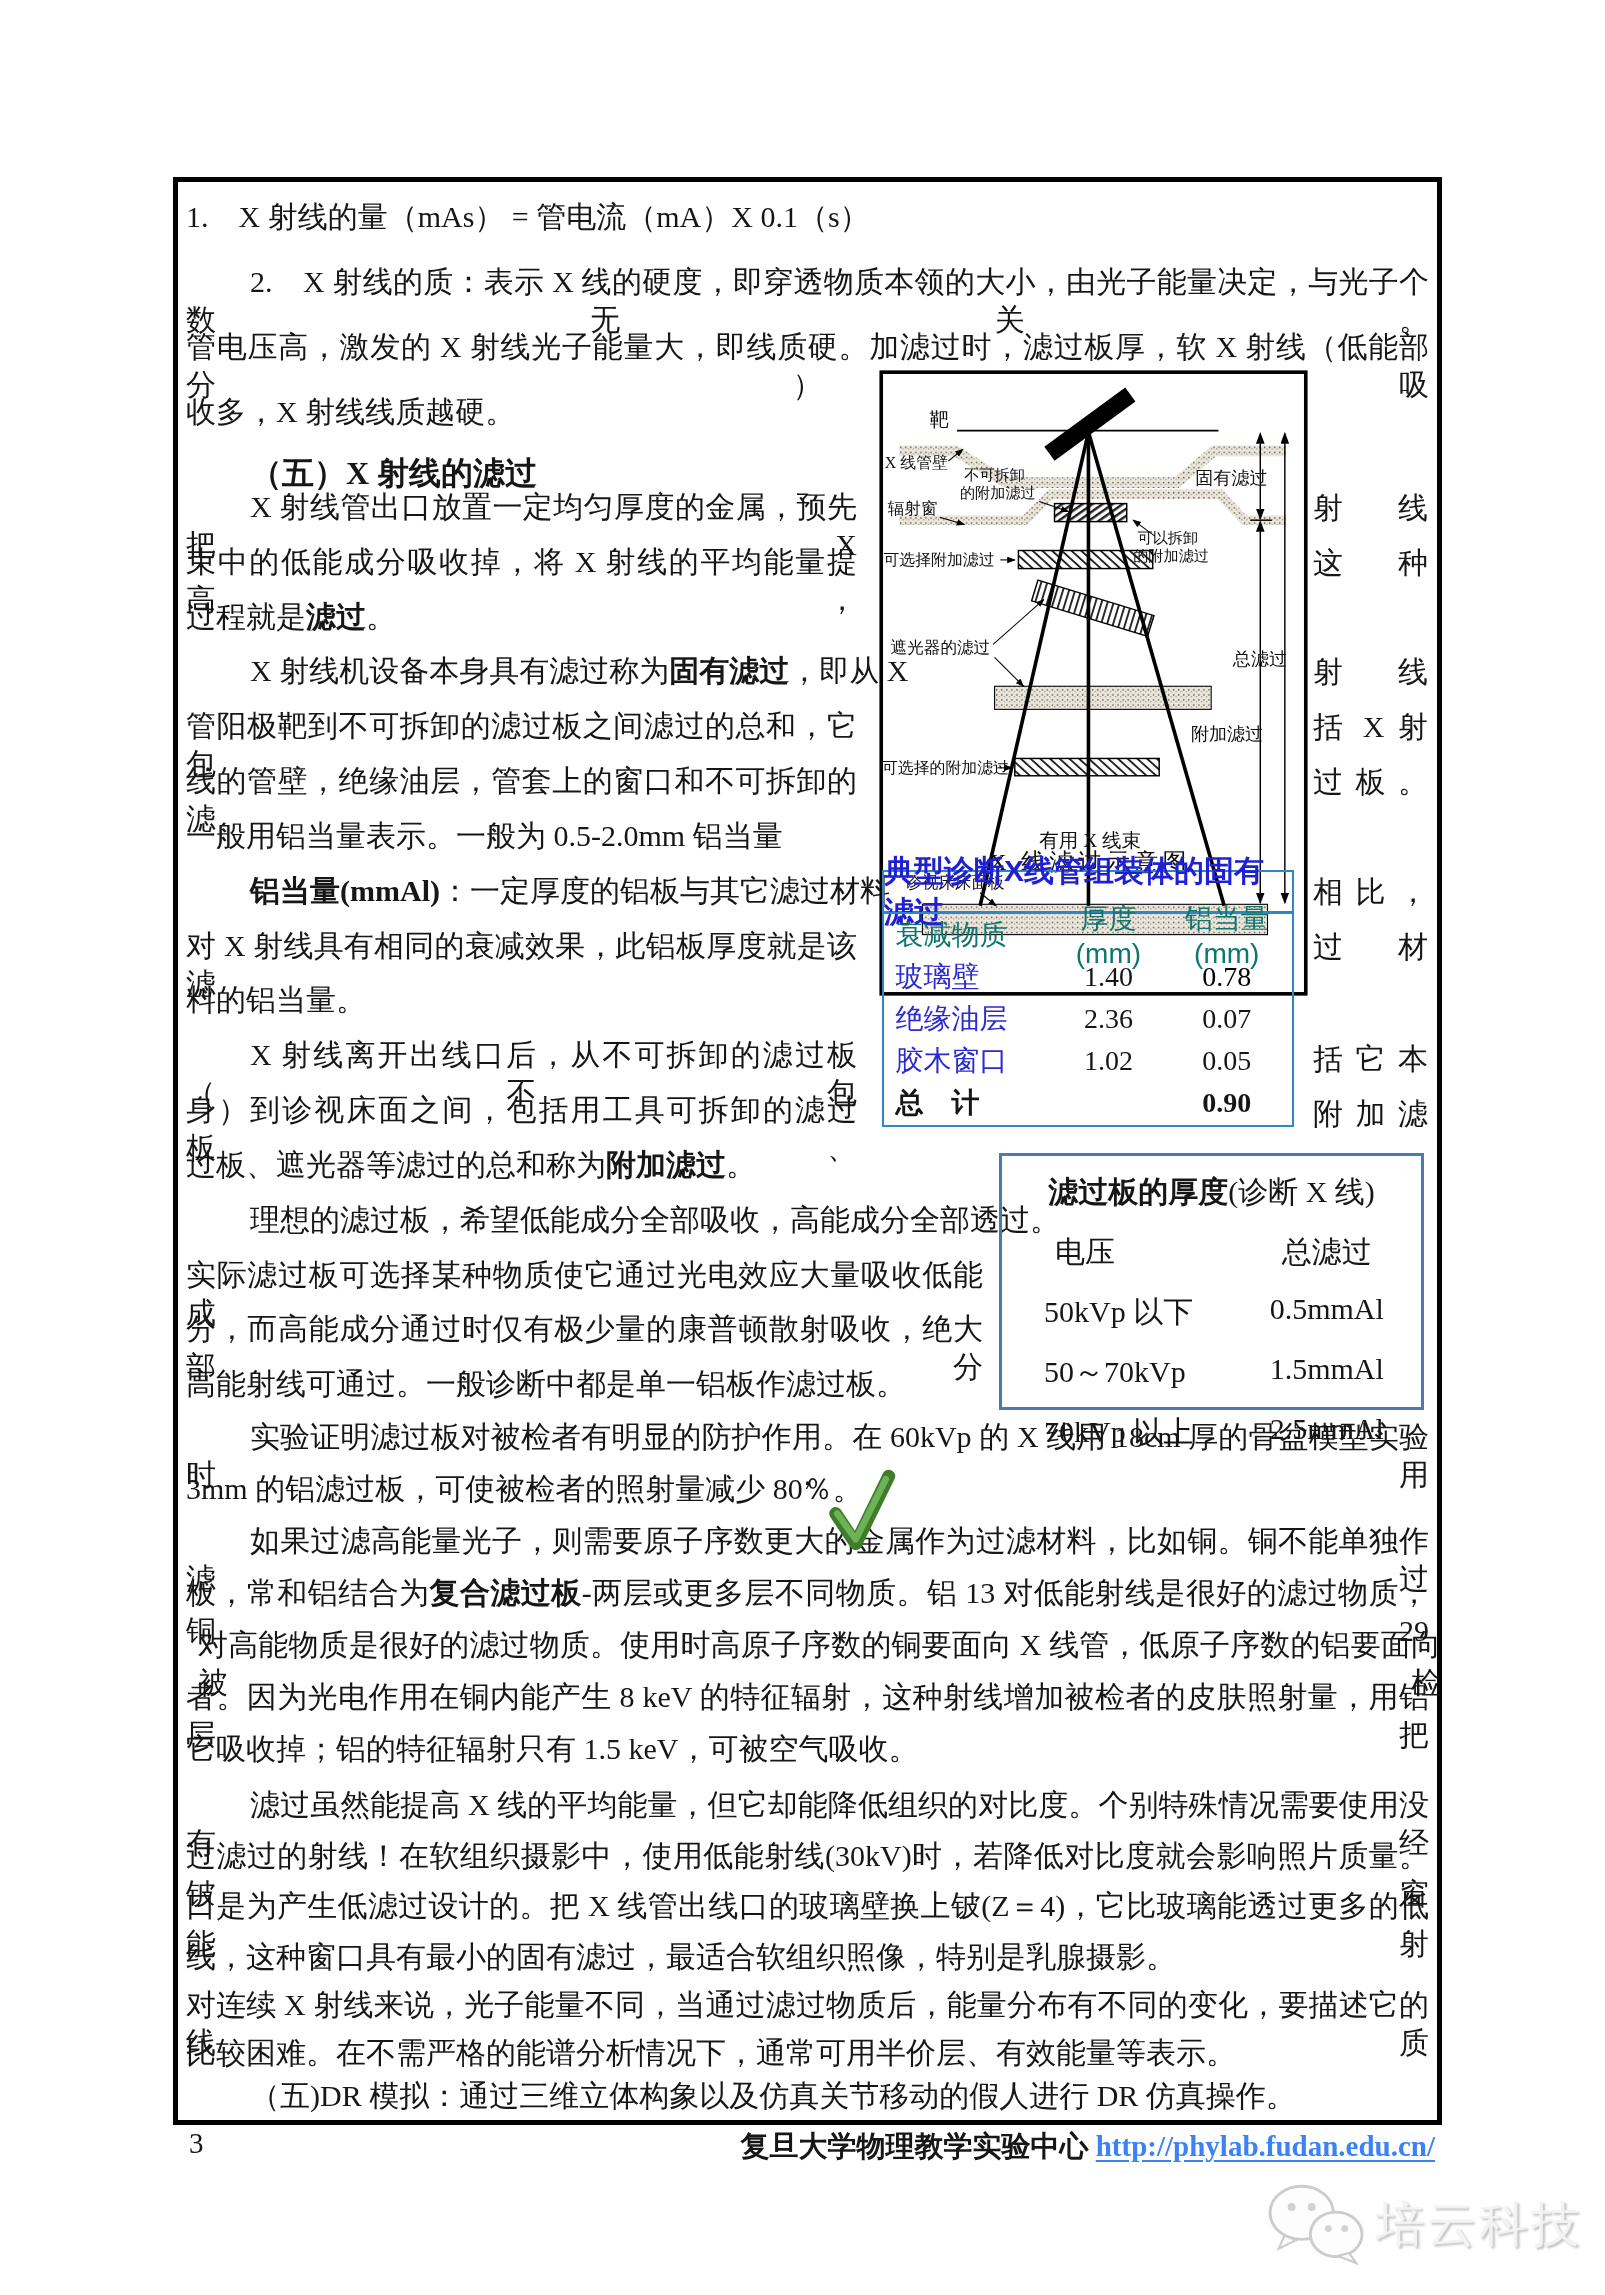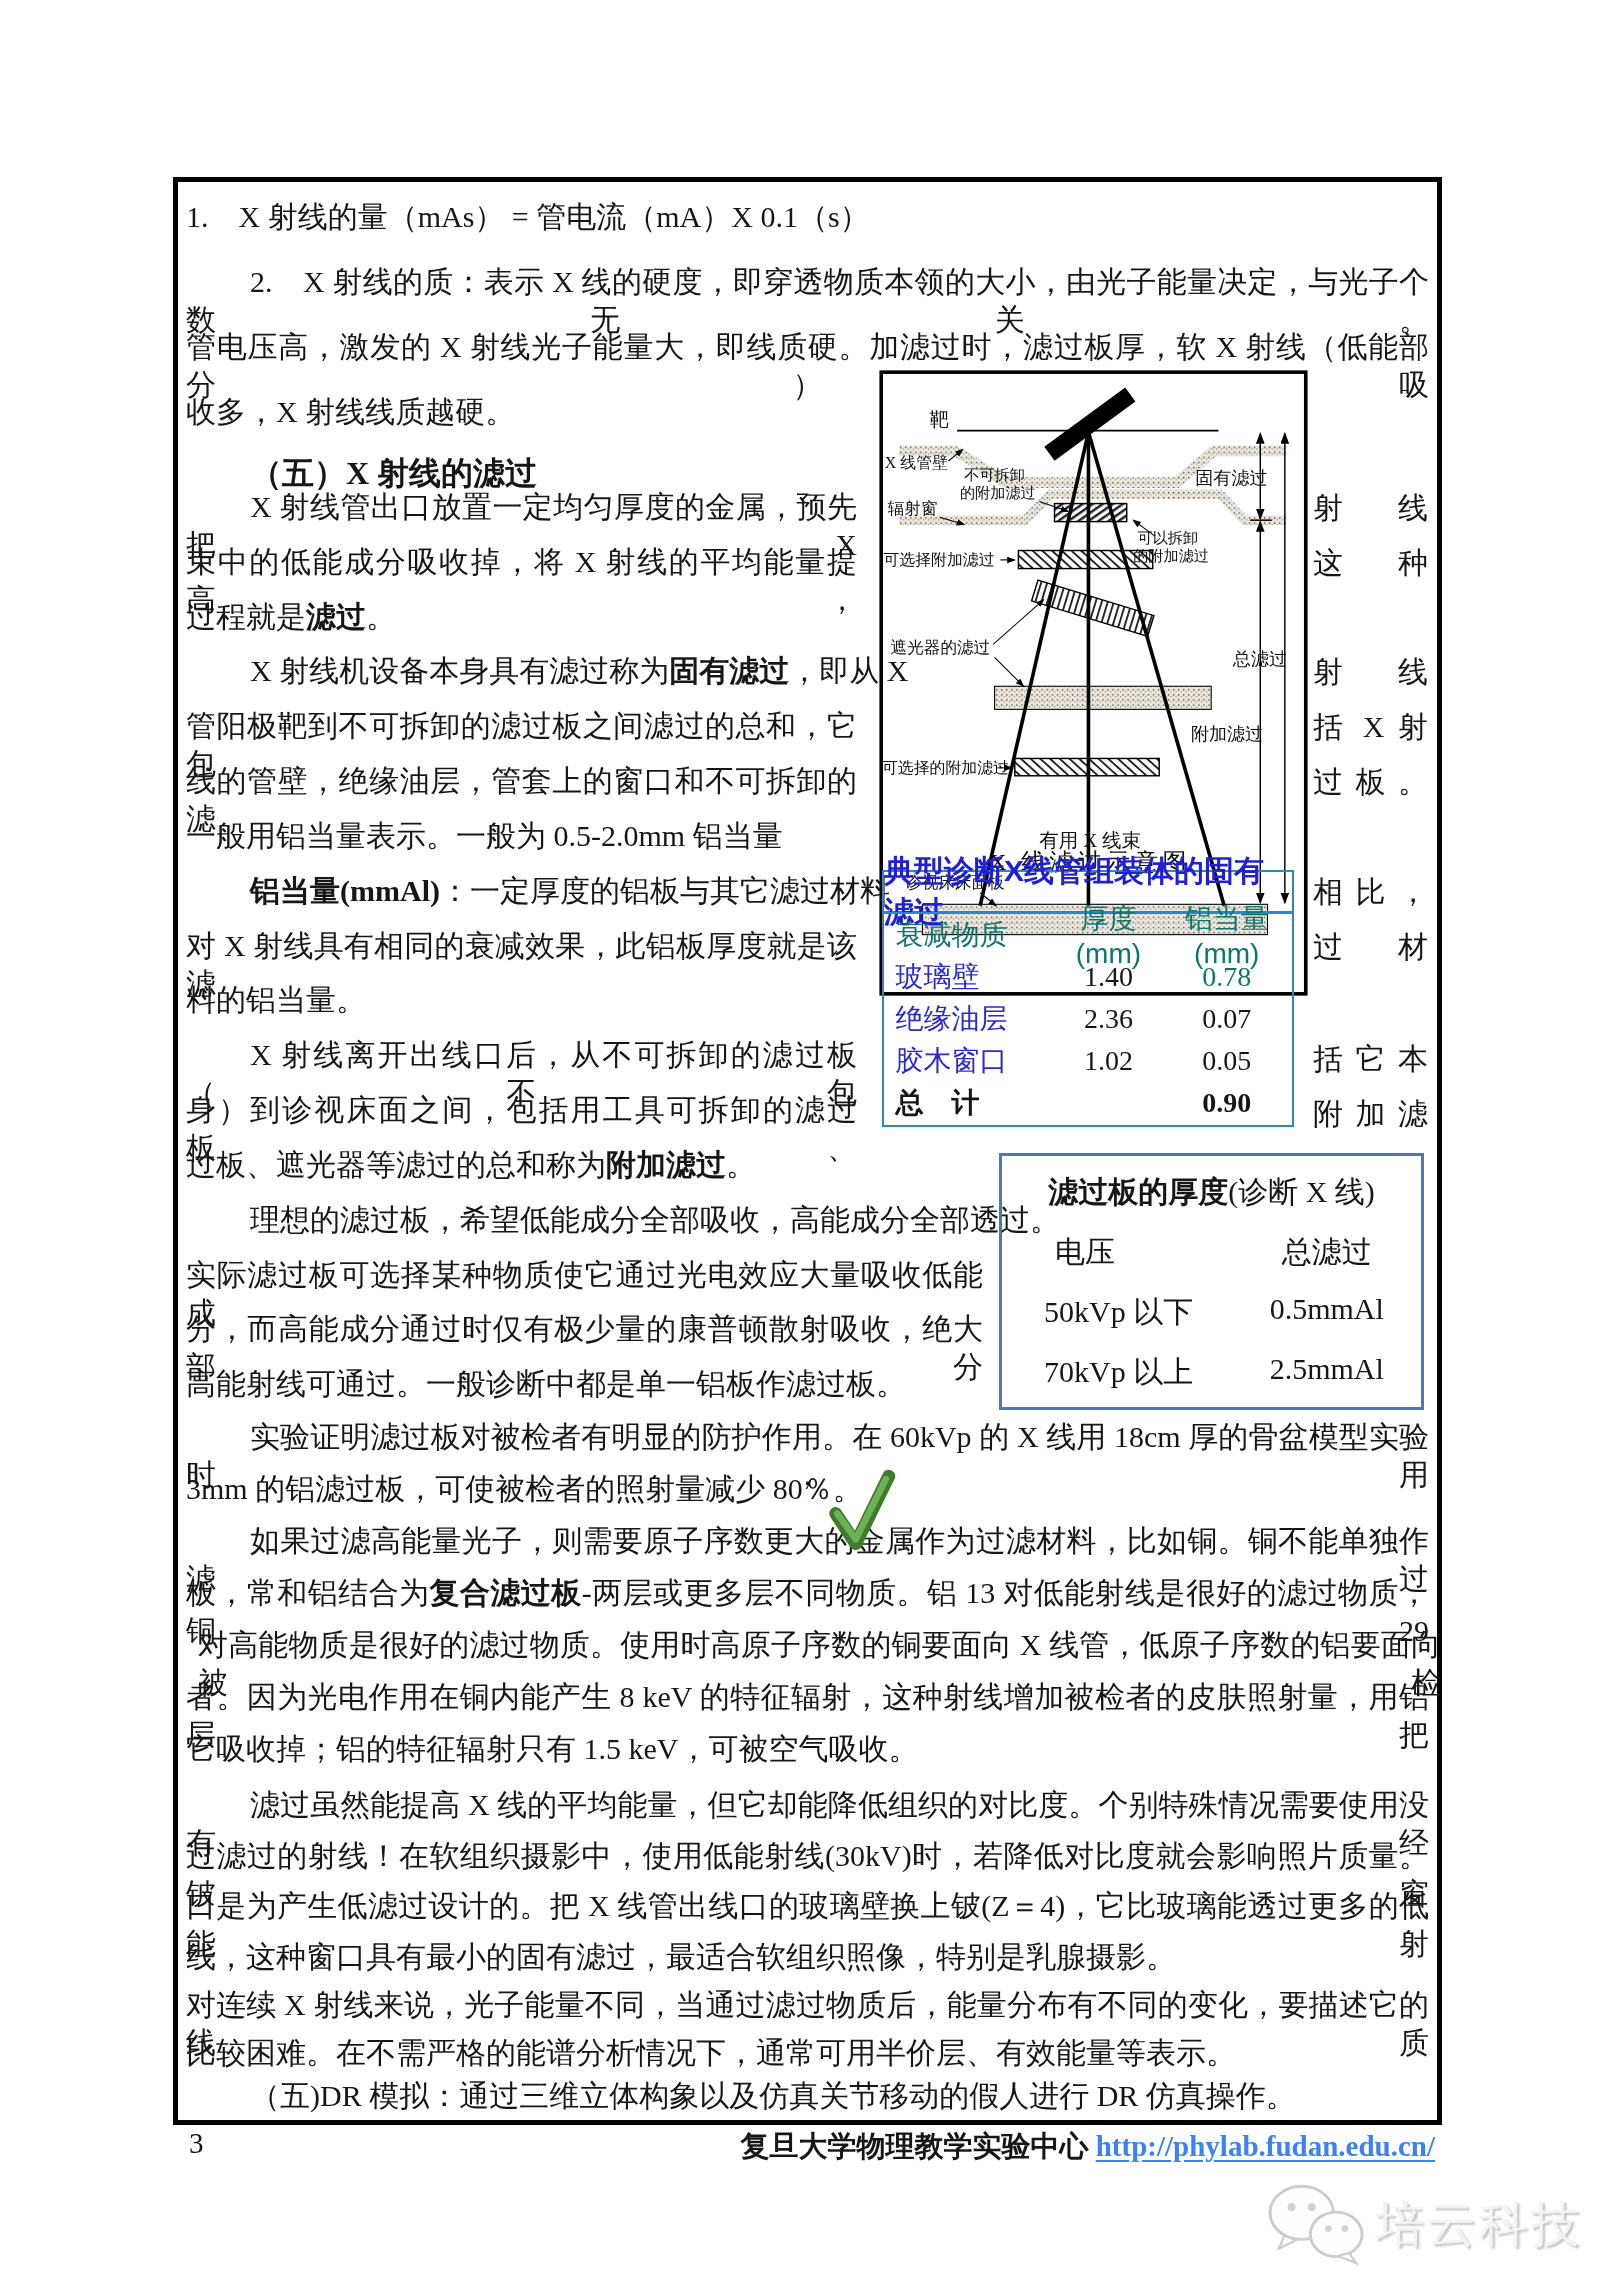--- a/index.html
+++ b/index.html
@@ -19,21 +19,21 @@
   #t1title{position:absolute;left:882px;top:870px;width:408px;height:39px;border:2.9px solid #2e86c8;
            z-index:2;display:flex;align-items:center;justify-content:center;background:transparent;}
   #t1title span{font-size:30px;font-weight:bold;color:#1f1fd4;font-family:"Liberation Sans","DejaVu Sans",sans-serif;}
   #t1body{position:absolute;left:882px;top:912px;width:408px;height:211px;border:2.9px solid #2e86c8;z-index:2;}
   .t1row{display:flex;height:42px;align-items:center;font-size:28px;}
   .t1c1{width:42%;padding-left:11.5px;box-sizing:border-box;text-align:left;}
   .t1c2{width:26%;text-align:center;}
   .t1c3{width:32%;text-align:center;}
   .t1hdr{color:#0f766e;font-family:"Liberation Sans","DejaVu Sans",sans-serif;}
   .t1lab{color:#2a2ad0;font-family:"Liberation Sans","DejaVu Sans",sans-serif;}
-  .blue{color:#0f766e;}
+  .blue{color:#000000;}
   
   #t2{position:absolute;left:999px;top:1153px;width:419px;height:251px;border:3.6px solid #4a7ab5;}
   #t2 .title{margin-top:16px;text-align:center;font-size:30px;}
   .t2row{display:flex;font-size:30px;margin-top:19px;}
   .t2c1{width:55%;padding-left:42px;box-sizing:border-box;}
   .t2c2{width:45%;text-align:center;}
   
   #pgnum{position:absolute;left:189px;top:2127px;font-size:29px;}
   #footer{position:absolute;right:171px;top:2127px;font-size:29px;font-weight:bold;white-space:nowrap;}
   #footer a{color:#3b82f6;text-decoration:underline;text-underline-offset:4.3px;}
@@ -217,20 +217,24 @@
     <div class="title"><span class="b">滤过板的厚度</span><span>(诊断 X 线)</span></div>
     <div class="t2row">
       <div class="t2c1" style="padding-left:53px;">电压</div>
       <div class="t2c2">总滤过</div>
     </div>
     <div class="t2row">
       <div class="t2c1">50kVp 以下</div>
       <div class="t2c2">0.5mmAl</div>
     </div>
     <div class="t2row">
+      <div class="t2c1">50～70kVp</div>
+      <div class="t2c2">1.5mmAl</div>
+    </div>
+    <div class="t2row">
       <div class="t2c1">70kVp 以上</div>
       <div class="t2c2">2.5mmAl</div>
     </div>
   </div>
 
   <svg style="position:absolute;left:827px;top:1469px;" width="69" height="89" viewBox="0 0 96 124">
     <path d="M12,62 L40,104 L86,10" fill="none" stroke="#3f7d2c" stroke-width="18" stroke-linecap="round" stroke-linejoin="round"></path>
     <path d="M14,62 L40,98 L82,14" fill="none" stroke="#6db254" stroke-width="9" stroke-linecap="round" stroke-linejoin="round"></path>
   </svg>
 

